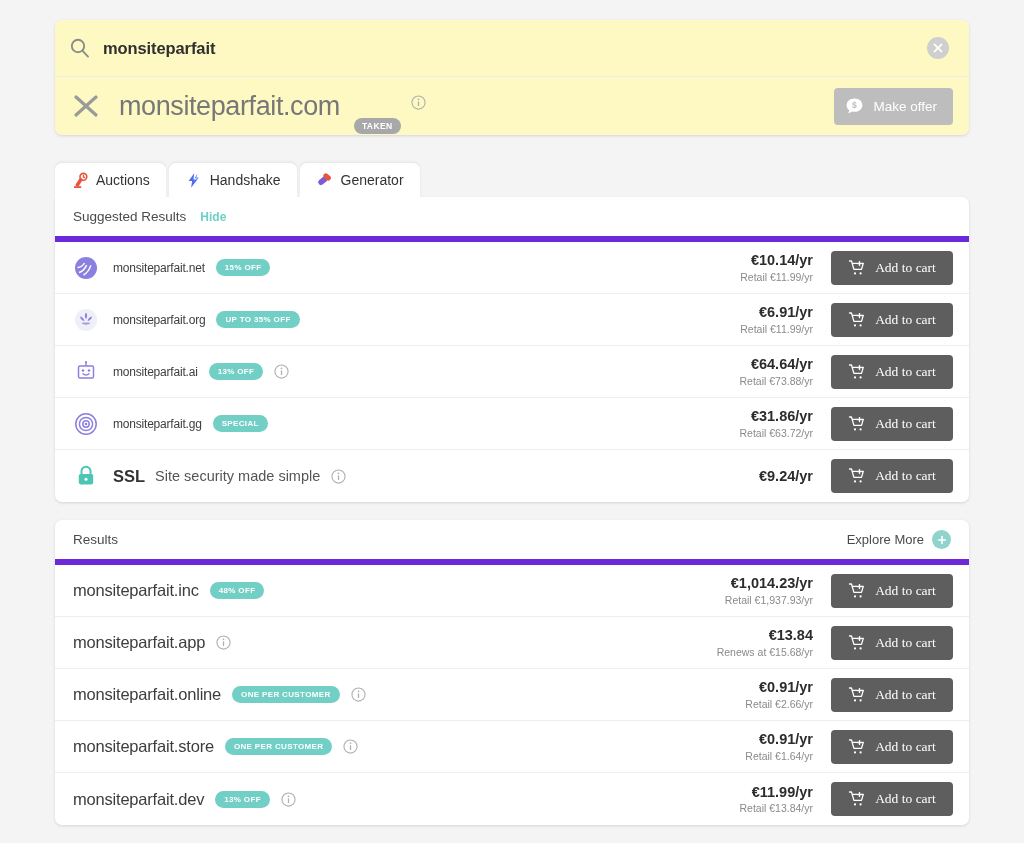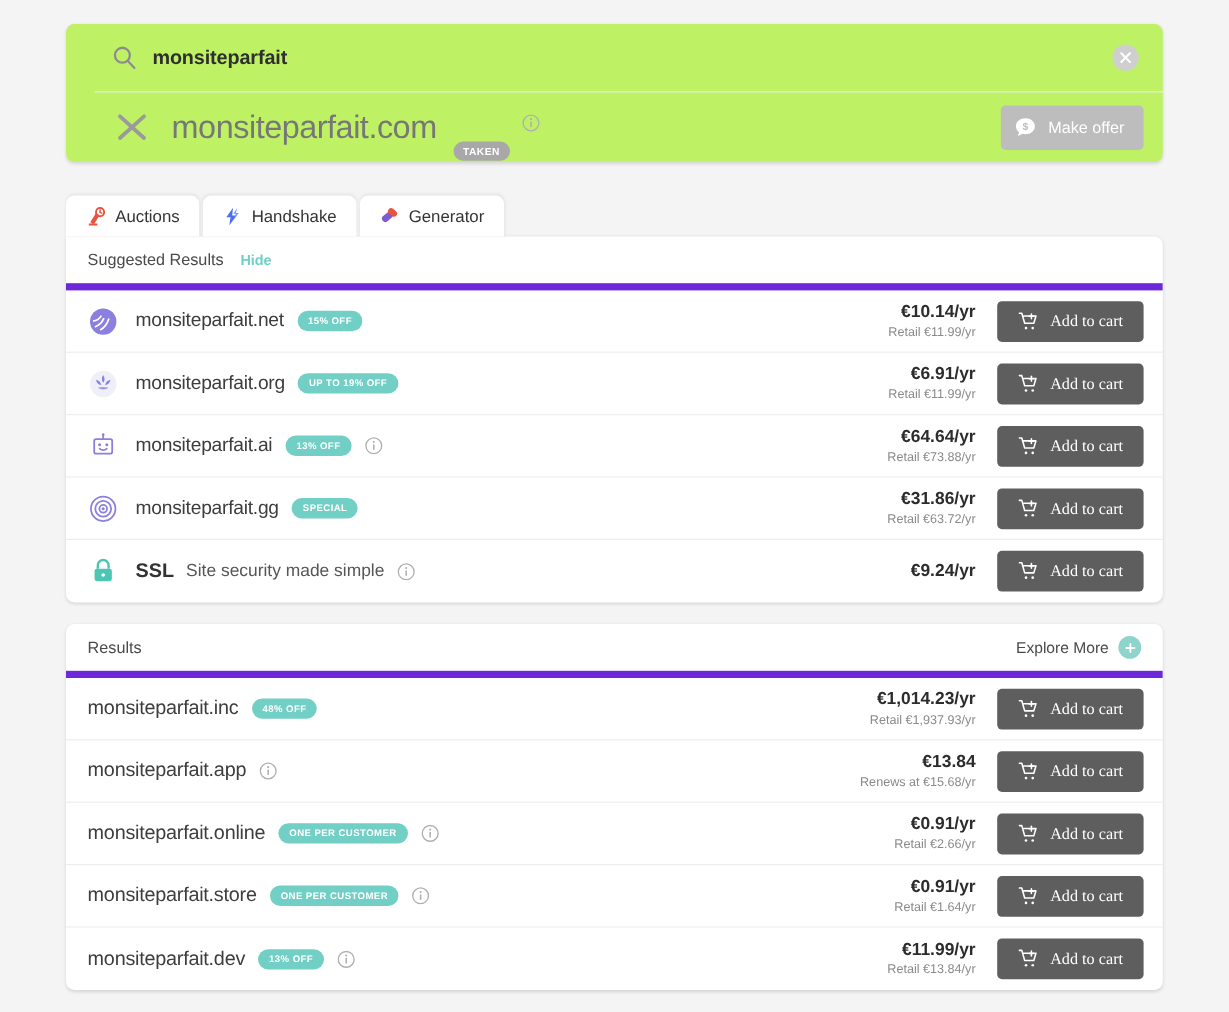--- a/index.html
+++ b/index.html
@@ -8,25 +8,24 @@
     background: #f4f4f4;
     font-family: "Liberation Sans", sans-serif;
     -webkit-font-smoothing: antialiased;
     overflow: hidden;
   }
   .page { width: 1024px; height: 843px; position: relative; padding: 0 55px; }
 
   
   .search-card {
     margin-top: 20px;
-    background: #bef264;
+    background: #fef9c3;
     border-radius: 7px;
     box-shadow: 0 1px 3px rgba(0,0,0,.13);
     overflow: hidden;
-    padding-left: 24px;
   }
   .search-row {
     height: 57px;
     display: flex; align-items: center;
     padding: 0 18px 0 14px;
     border-bottom: 1px solid #ededed;
     position: relative;
   }
   .search-icon { width: 22px; height: 22px; flex: 0 0 22px; display:block; }
   .search-text {
@@ -133,21 +132,21 @@
   }
   .row:last-child { border-bottom: none; }
   .row-sugg { min-height: 52px; }
   .row-res { min-height: 52px; }
 
   .dom-ico {
     width: 26px; height: 26px; flex: 0 0 26px; margin-right: 14px;
     display: flex; align-items: center; justify-content: center;
   }
   .dom-name {
-    font-size: 16px; color: #3d3d3d; font-weight: 400;
+    font-size: 12px; color: #3d3d3d; font-weight: 400;
     letter-spacing: -.2px;
   }
   .dom-name.res { font-size: 16.5px; }
   .ssl-label { font-size: 16.5px; font-weight: 700; color: #333; }
   .ssl-desc { font-size: 14.5px; color: #555; margin-left: 10px; }
 
   .badge {
     margin-left: 11px;
     background: #72cfc5; color: #fff;
     font-size: 8px; font-weight: 700; letter-spacing: .35px;
@@ -302,21 +301,21 @@
       <span class="dom-ico">
         <svg viewBox="0 0 26 26">
             <circle cx="13" cy="13" r="11" fill="#efeff7"></circle>
             <path d="M13 5.5c1.5 2 1.5 4.5 0 6.5-1.5-2-1.5-4.5 0-6.5z" fill="#8b7fe0"></path>
             <path d="M7 9.5c2.4.4 4 2.2 4.4 4.6-2.4-.4-4-2.2-4.4-4.6z" fill="#8b7fe0"></path>
             <path d="M19 9.5c-.4 2.4-2 4.2-4.4 4.6.4-2.4 2-4.2 4.4-4.6z" fill="#8b7fe0"></path>
             <path d="M8.5 16c2.8-.6 6.2-.6 9 0-2 2.2-7 2.2-9 0z" fill="#a79ae8"></path>
           </svg>
       </span>
       <span class="dom-name">monsiteparfait.org</span>
-      <span class="badge">UP TO 19% OFF</span>
+      <span class="badge">UP TO 35% OFF</span>
       <div class="price-block">
         <div class="price">€6.91/yr</div>
         <div class="retail">Retail €11.99/yr</div>
       </div>
       <button class="cart-btn">
         <span class="cart-ico">
           <svg viewBox="0 0 18 18">
               <path d="M1.5 2h2l2.4 8.4h7.6l1.8-6H5.2" fill="none" stroke="#fff" stroke-width="1.3" stroke-linecap="round" stroke-linejoin="round"></path>
               <line x1="11.5" y1="2.6" x2="11.5" y2="6.6" stroke="#fff" stroke-width="1.3" stroke-linecap="round"></line>
               <line x1="9.5" y1="4.6" x2="13.5" y2="4.6" stroke="#fff" stroke-width="1.3" stroke-linecap="round"></line>

